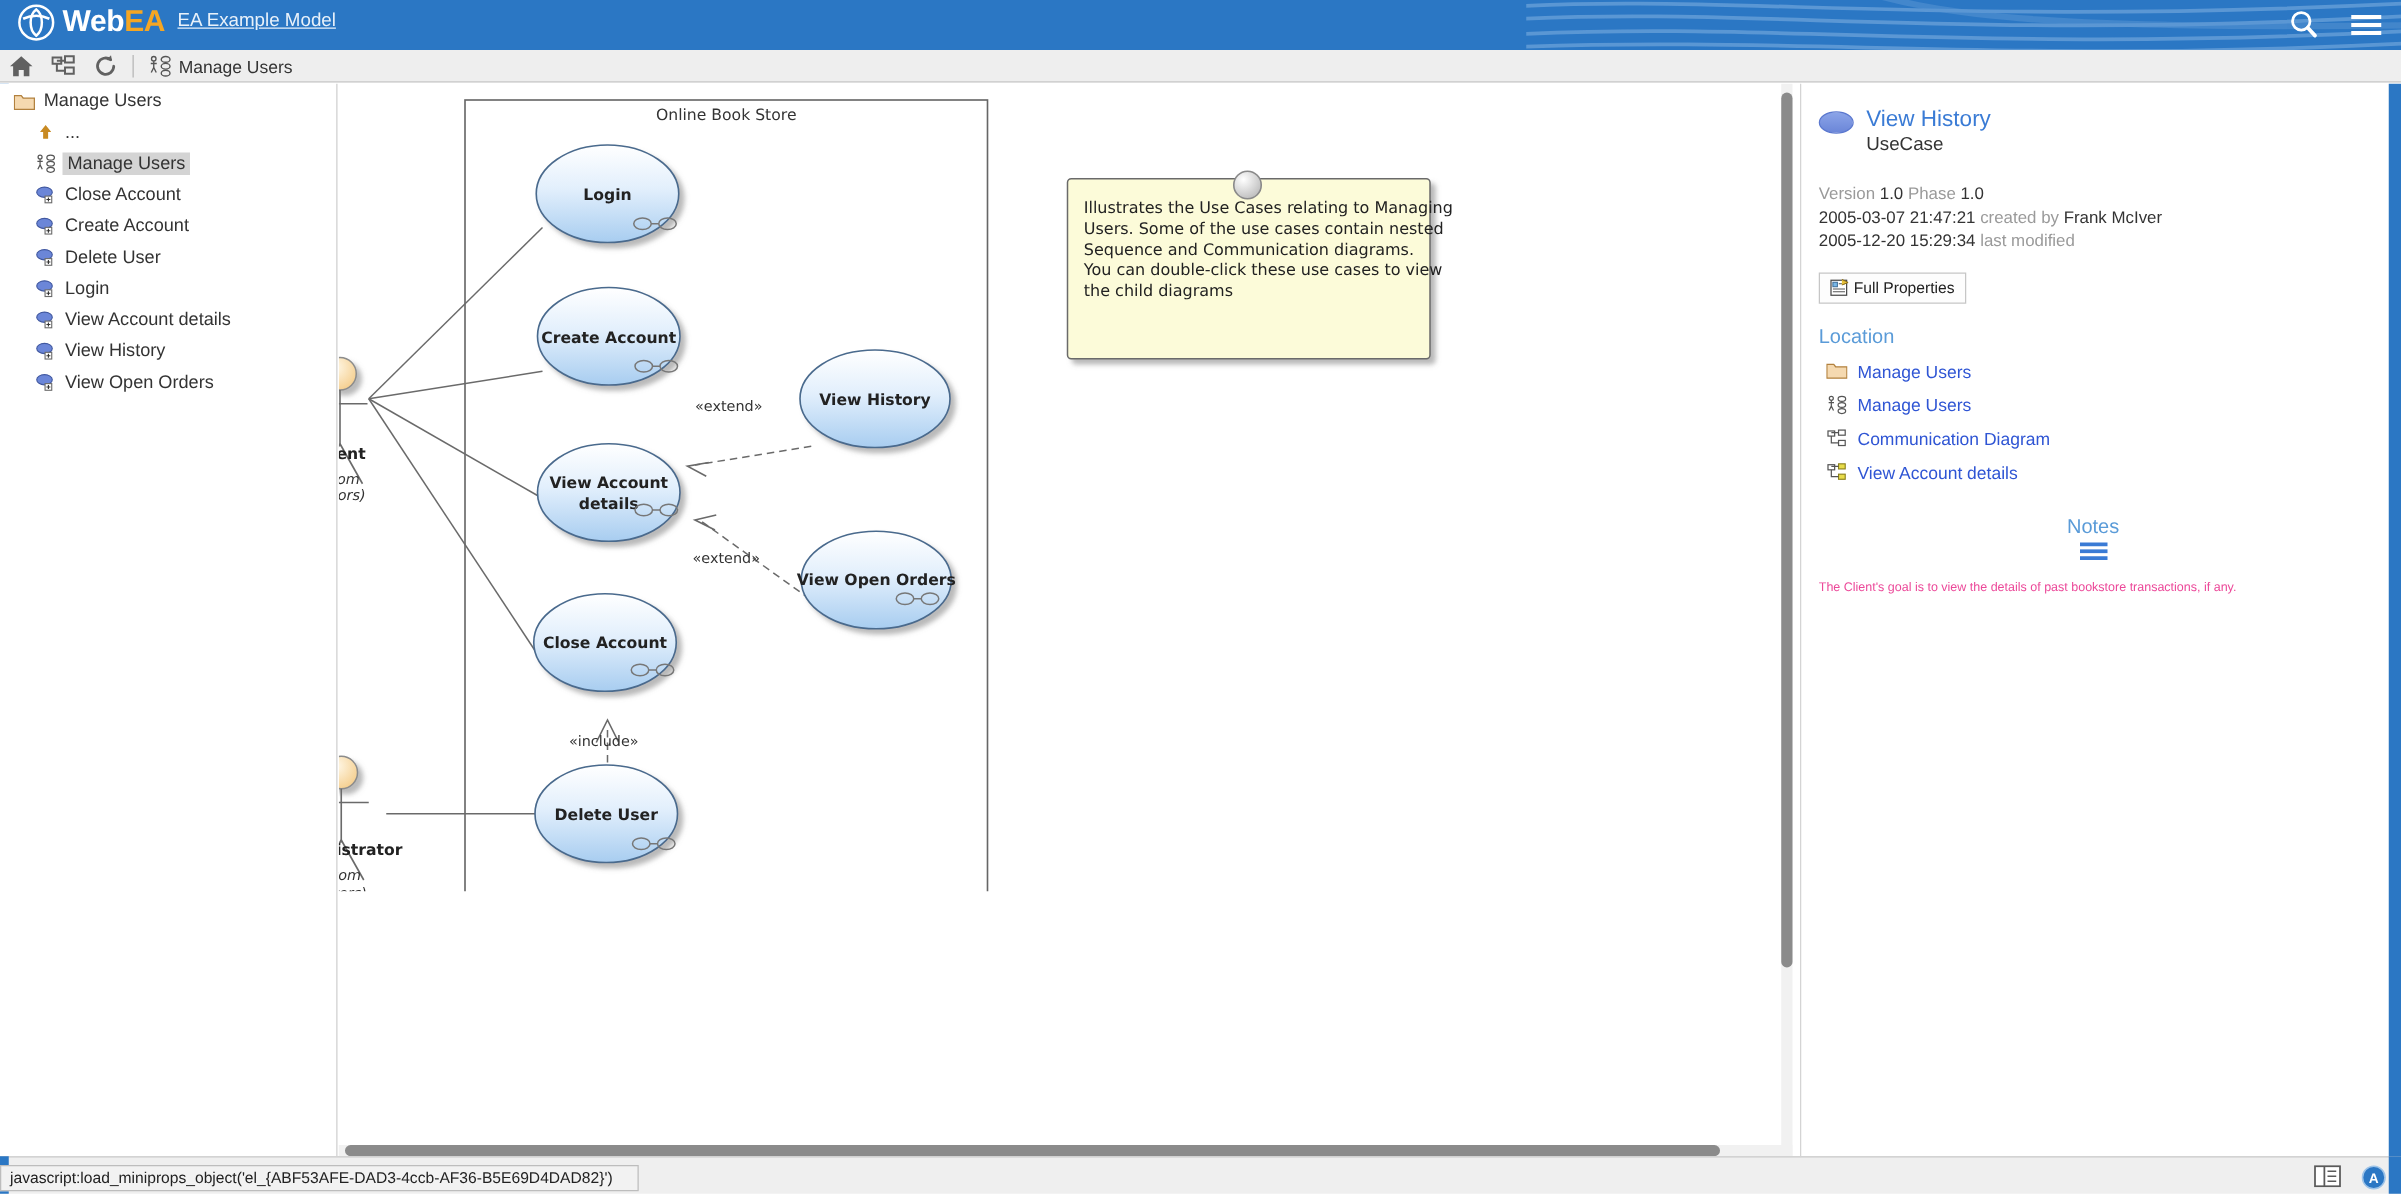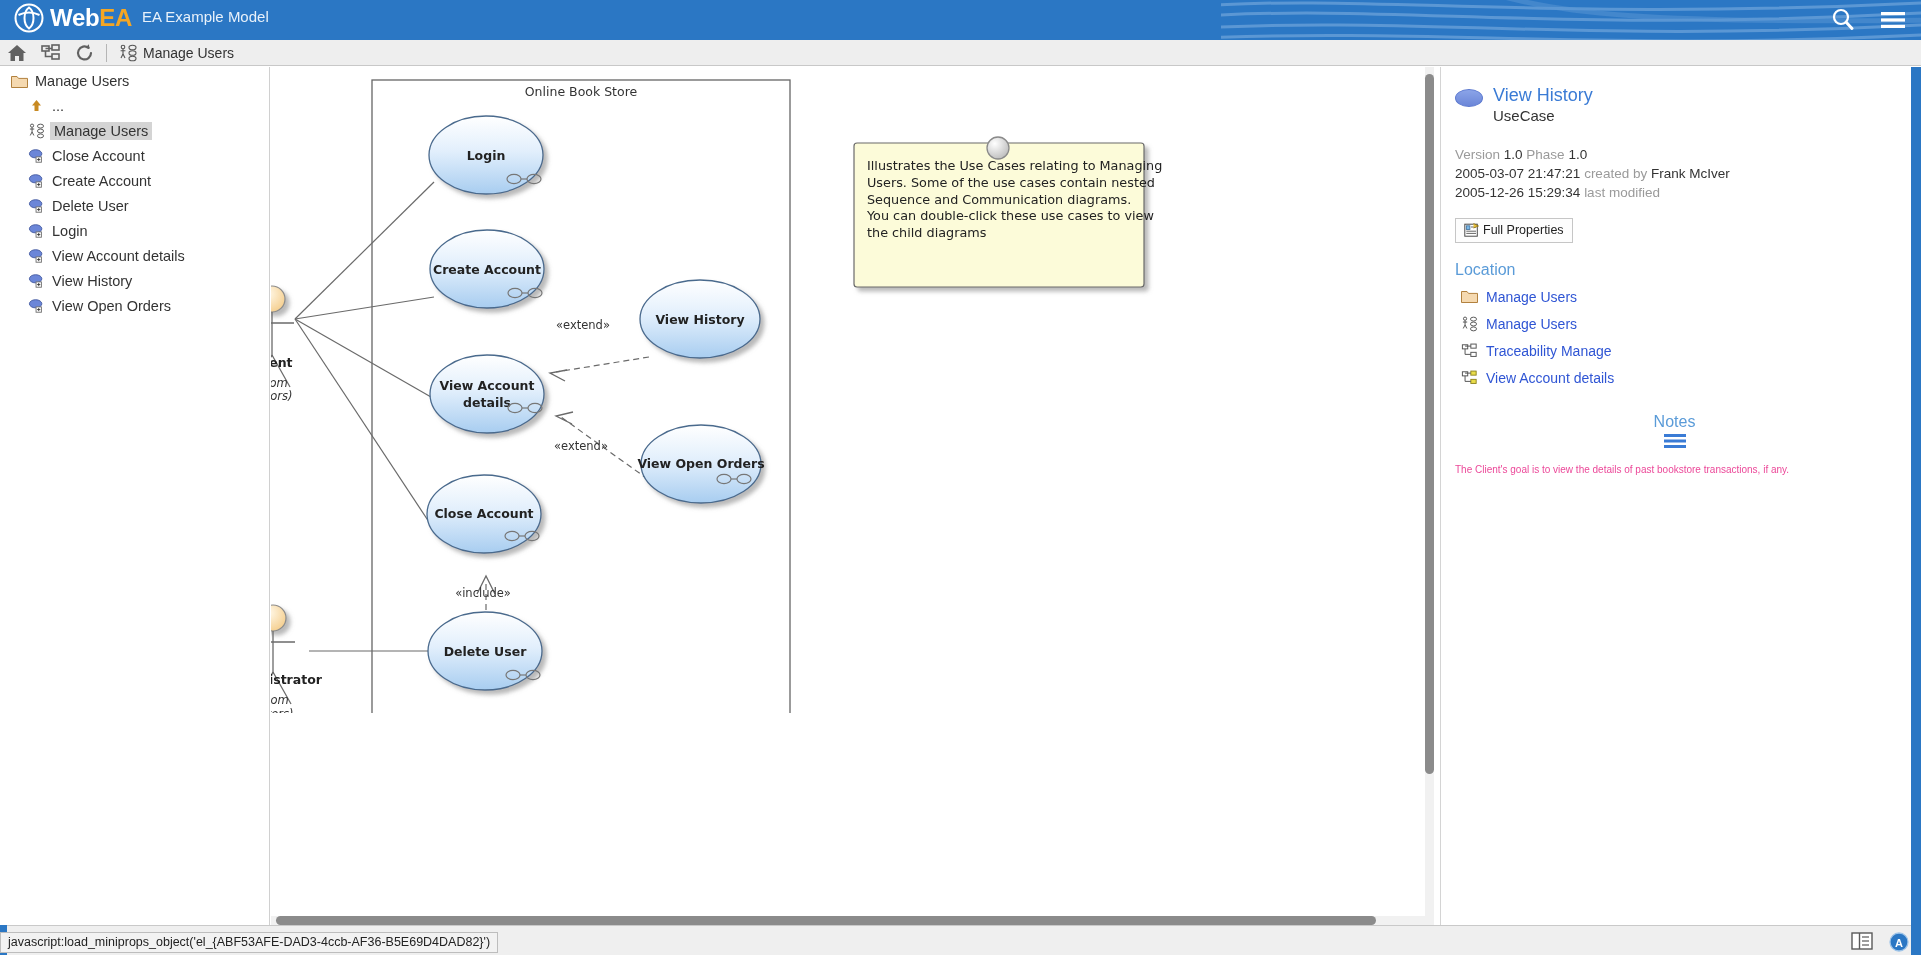--- a/index.html
+++ b/index.html
@@ -29,21 +29,21 @@
   .logo-mark {
     width: 30px; height: 30px;
   }
   .logo-text {
     font-size: 24px; font-weight: bold; color: #ffffff;
     letter-spacing: -0.3px; line-height: 30px;
   }
   .logo-text .ea { color: #f5a623; }
   .model-title {
     position: absolute; left: 142px; top: 8px;
-    font-size: 15px; color: #e8f1fa;
+    font-size: 15px; color: #e8f1fa; text-decoration: underline;
   }
   .hdr-icon {
     position: absolute; top: 6px; cursor: pointer;
   }
   .hdr-search { right: 64px; }
   .hdr-menu   { right: 14px; }
 
   
   .toolbar {
     position: absolute; left: 0; top: 40px; width: 1921px; height: 26px;
@@ -164,21 +164,21 @@
   .notes-burger { cursor: pointer; }
 
   
   .statusbar {
     position: absolute; left: 0; top: 925px; width: 1921px; height: 30px;
     background: #efefef; border-top: 1px solid #c9c9c9;
   }
   .status-tip {
     position: absolute; left: 0; top: 932px;
     background: #f2f2f2; border: 1px solid #bdbdbd;
-    font-size: 12.5px; color: #222; padding: 2px 7px 3px 7px;
+    font-size: 12.5px; color: #222; padding: 2px 20px 3px 7px;
     white-space: nowrap;
   }
   .sb-icon { position:absolute; top:932px; cursor:pointer; }
   .sb-ico1 { right: 48px; }
   .sb-ico2 { right: 12px; }
   .statusbar-edge {
     position:absolute; left:0; top:925px; width: 7px; height:30px; background:#2b77c4;
   }
   .statusbar-edge-r {
     position:absolute; right:0; top:925px; width: 10px; height:30px; background:#2b77c4;
@@ -522,21 +522,21 @@
       <span>1.0</span>
       <span class="dim">Phase</span>
       <span>1.0</span>
     </div>
     <div class="row">
       <span>2005-03-07 21:47:21</span>
       <span class="dim">created by</span>
       <span>Frank McIver</span>
     </div>
     <div class="row">
-      <span>2005-12-26 15:29:34</span>
+      <span>2005-12-20 15:29:34</span>
       <span class="dim">last modified</span>
     </div>
   </div>
 
   <div class="full-props-btn">
     <svg width="15" height="15" viewBox="0 0 15 15">
       <rect x="0.8" y="1.2" width="12.5" height="12" fill="#ffffff" stroke="#4a4a4a" stroke-width="1"></rect>
       <rect x="2.3" y="2.8" width="3.6" height="3.6" fill="#79b8e8" stroke="#3b6a96" stroke-width="0.8"></rect>
       <line x1="7" y1="4" x2="12" y2="4" stroke="#555" stroke-width="0.9"></line>
       <line x1="2.3" y1="8.2" x2="12" y2="8.2" stroke="#555" stroke-width="0.9"></line>
@@ -566,21 +566,21 @@
     <span>Manage Users</span>
   </div>
 
   <div class="loc-item">
     <svg width="17" height="16" viewBox="0 0 18 18">
       <rect x="1" y="2" width="6" height="4.6" fill="none" stroke="#555" stroke-width="1.1"></rect>
       <rect x="10.5" y="1.2" width="6" height="4.6" fill="none" stroke="#555" stroke-width="1.1"></rect>
       <rect x="10.5" y="10.5" width="6" height="4.6" fill="none" stroke="#555" stroke-width="1.1"></rect>
       <path d="M4 6.6 L4 12.8 L10.5 12.8 M4 3.5 L10.5 3.5" fill="none" stroke="#555" stroke-width="1.1"></path>
     </svg>
-    <span>Traceability Manage</span>
+    <span>Communication Diagram</span>
   </div>
 
   <div class="loc-item">
     <svg width="17" height="16" viewBox="0 0 18 18">
       <rect x="1" y="2" width="6" height="4.6" fill="none" stroke="#555" stroke-width="1.1"></rect>
       <rect x="10.5" y="1.2" width="6" height="4.6" fill="#e8dc4a" stroke="#8a7f1a" stroke-width="1"></rect>
       <rect x="10.5" y="10.5" width="6" height="4.6" fill="#e8dc4a" stroke="#8a7f1a" stroke-width="1"></rect>
       <path d="M4 6.6 L4 12.8 L10.5 12.8 M4 3.5 L10.5 3.5" fill="none" stroke="#555" stroke-width="1.1"></path>
     </svg>
     <span>View Account details</span>

